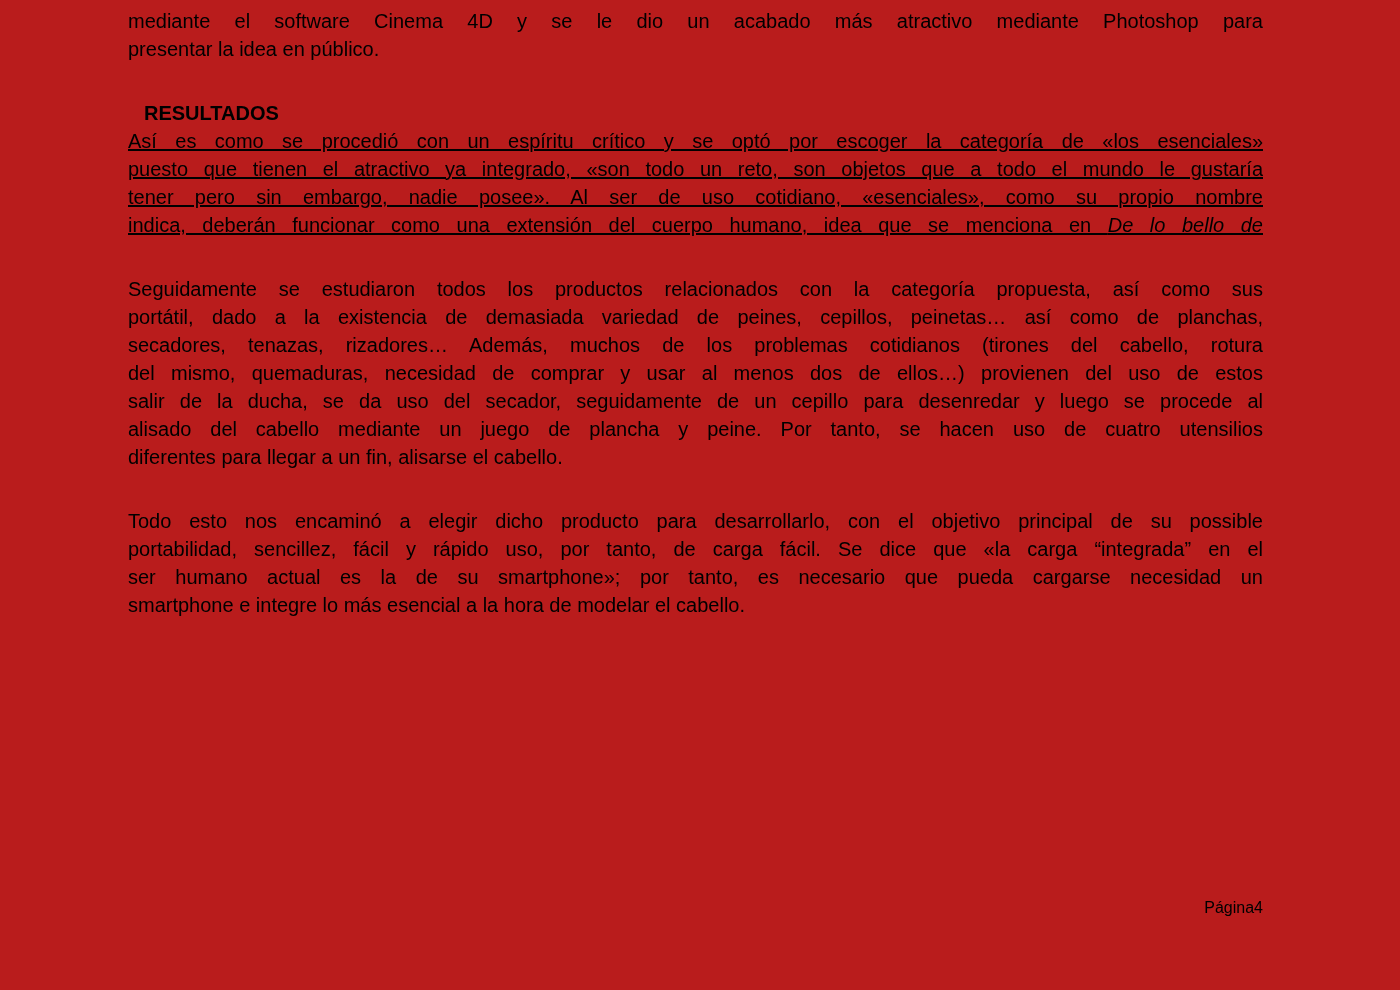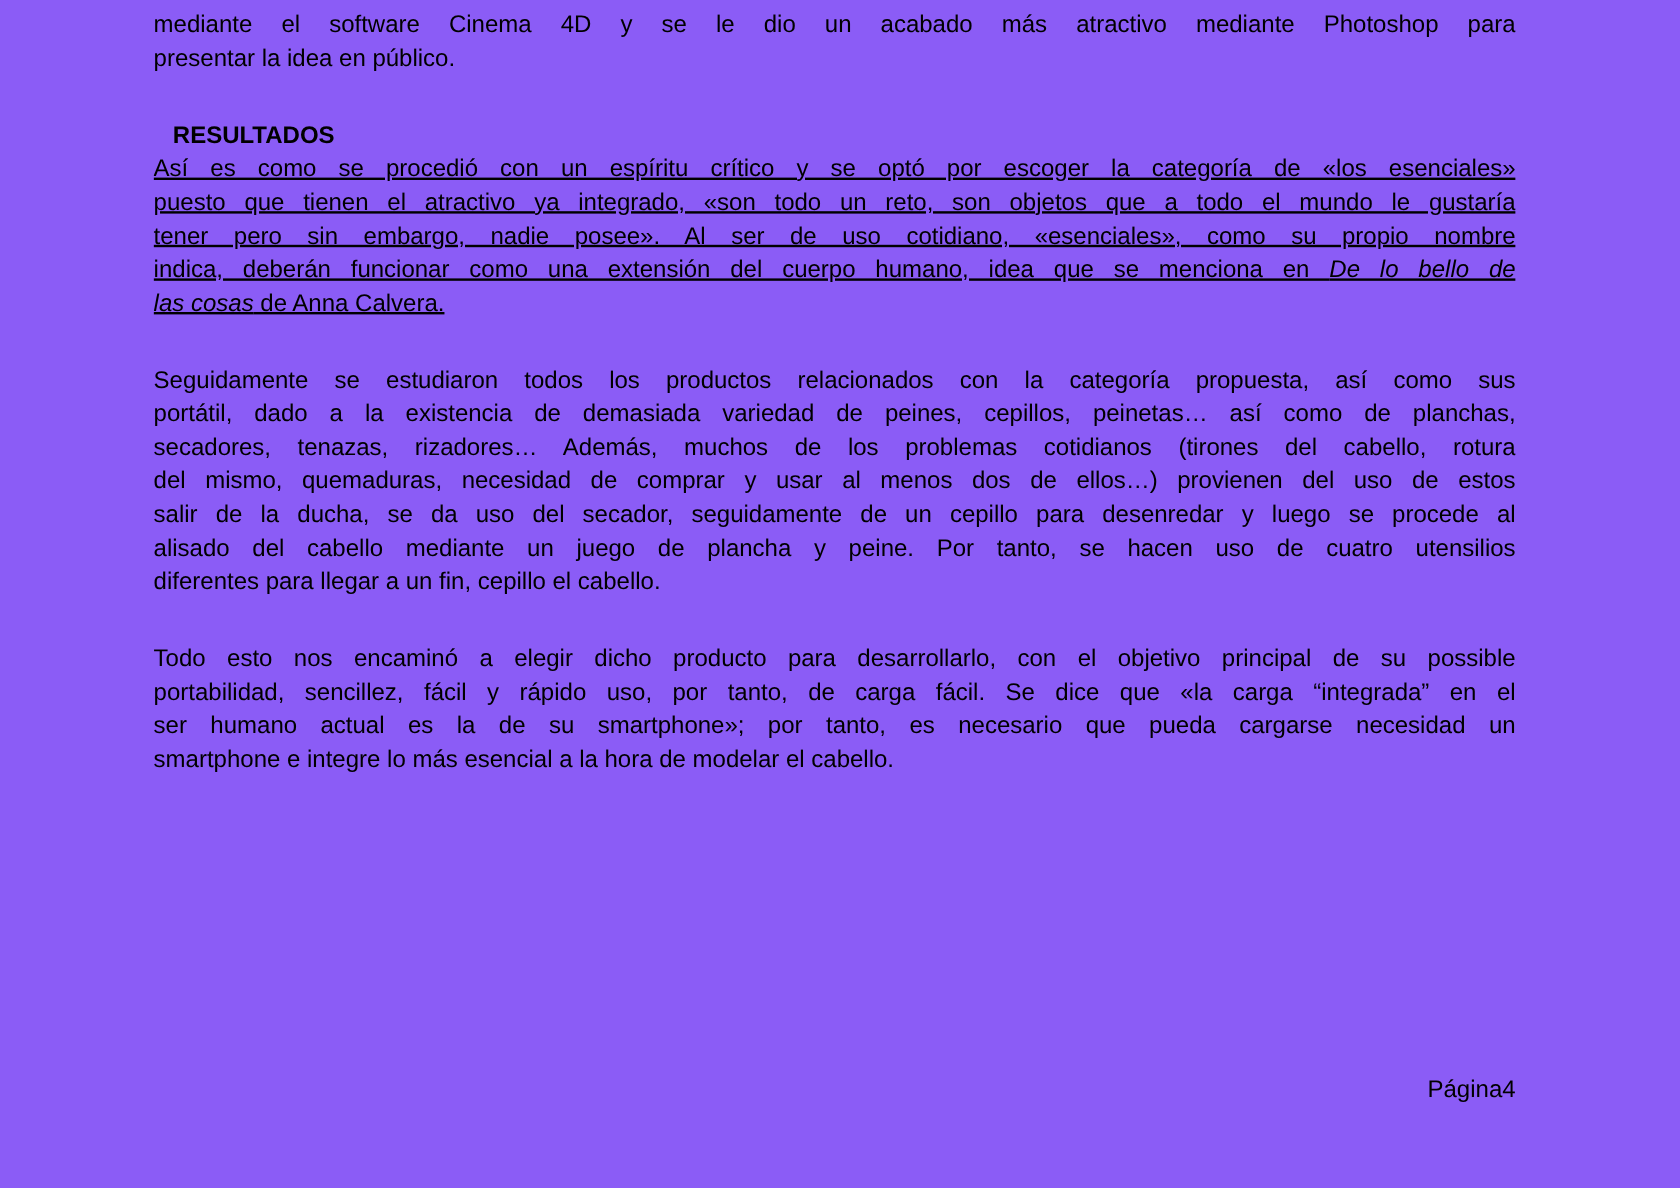--- a/index.html
+++ b/index.html
@@ -4,21 +4,21 @@
 <style>
   html, body {
     margin: 0;
     padding: 0;
     background: #ffffff;
   }
   .page {
     position: relative;
     width: 1400px;
     height: 990px;
-    background: #8b5cf6;
+    background: #b91c1c;
     color: #000000;
     font-family: "Liberation Sans", "DejaVu Sans", sans-serif;
     font-size: 20px;
     line-height: 28px;
     overflow: hidden;
   }
   .doc {
     position: absolute;
     left: 128px;
     top: 7px;
@@ -48,49 +48,48 @@
   }
   .line-last {
     text-align-last: left;
   }
   .footer {
     position: absolute;
     left: 128px;
     top: 896px;
     width: 1135px;
     text-align: right;
-    font-size: 20px;
+    font-size: 16px;
     line-height: 24px;
   }
 </style>
 </head>
 <body>
 
 <div class="page">
   <div class="doc">
       <div class="para">
         <div class="line"><span>mediante el software Cinema 4D y se le dio un acabado más atractivo mediante Photoshop para</span></div>
         <div class="line line-last"><span>presentar la idea en público.</span></div>
       </div>
       <div class="heading">RESULTADOS</div>
       <div class="para">
         <div class="line"><span>Así es como se procedió con un espíritu crítico y se optó por escoger la categoría de «los esenciales»</span></div>
         <div class="line"><span>puesto que tienen el atractivo ya integrado, «son todo un reto, son objetos que a todo el mundo le gustaría</span></div>
         <div class="line"><span>tener pero sin embargo, nadie posee». Al ser de uso cotidiano, «esenciales», como su propio nombre</span></div>
         <div class="line"><span>indica, deberán funcionar como una extensión del cuerpo humano, idea que se menciona en </span><i>De lo bello de</i></div>
-        <div class="line line-last"><i>las cosas</i><span> de Anna Calvera.</span></div>
       </div>
       <div class="para">
         <div class="line"><span>Seguidamente se estudiaron todos los productos relacionados con la categoría propuesta, así como sus</span></div>
         <div class="line"><span>portátil, dado a la existencia de demasiada variedad de peines, cepillos, peinetas… así como de planchas,</span></div>
         <div class="line"><span>secadores, tenazas, rizadores… Además, muchos de los problemas cotidianos (tirones del cabello, rotura</span></div>
         <div class="line"><span>del mismo, quemaduras, necesidad de comprar y usar al menos dos de ellos…) provienen del uso de estos</span></div>
         <div class="line"><span>salir de la ducha, se da uso del secador, seguidamente de un cepillo para desenredar y luego se procede al</span></div>
         <div class="line"><span>alisado del cabello mediante un juego de plancha y peine. Por tanto, se hacen uso de cuatro utensilios</span></div>
-        <div class="line line-last"><span>diferentes para llegar a un fin, cepillo el cabello.</span></div>
+        <div class="line line-last"><span>diferentes para llegar a un fin, alisarse el cabello.</span></div>
       </div>
       <div class="para">
         <div class="line"><span>Todo esto nos encaminó a elegir dicho producto para desarrollarlo, con el objetivo principal de su possible</span></div>
         <div class="line"><span>portabilidad, sencillez, fácil y rápido uso, por tanto, de carga fácil. Se dice que «la carga “integrada” en el</span></div>
         <div class="line"><span>ser humano actual es la de su smartphone»; por tanto, es necesario que pueda cargarse necesidad un</span></div>
         <div class="line line-last"><span>smartphone e integre lo más esencial a la hora de modelar el cabello.</span></div>
       </div>
     </div>
   <div class="footer">Página4</div>
 </div>

